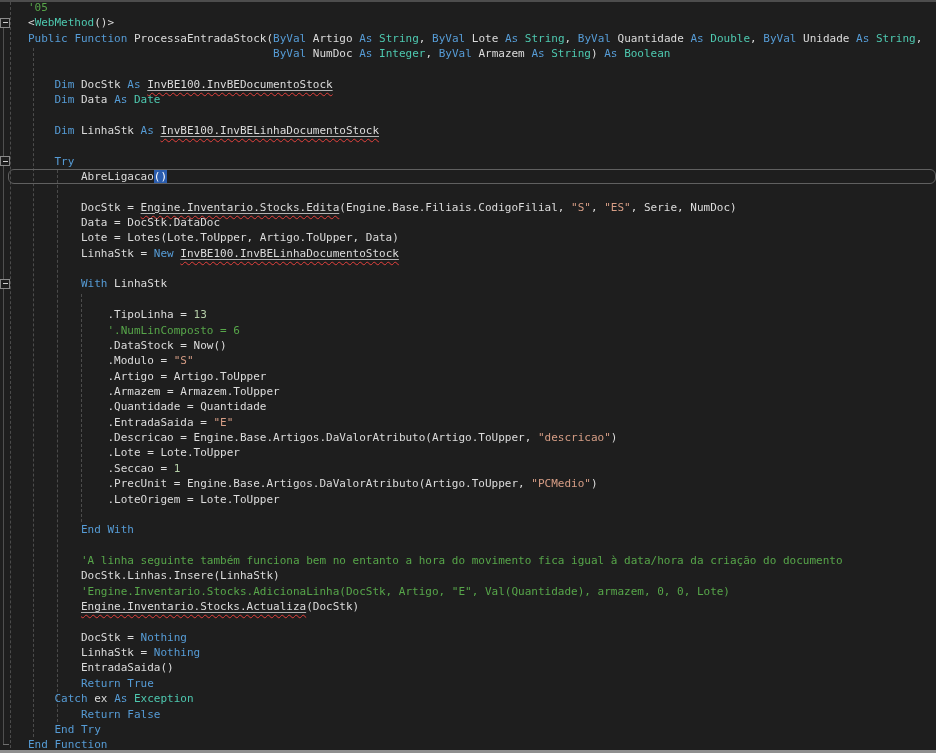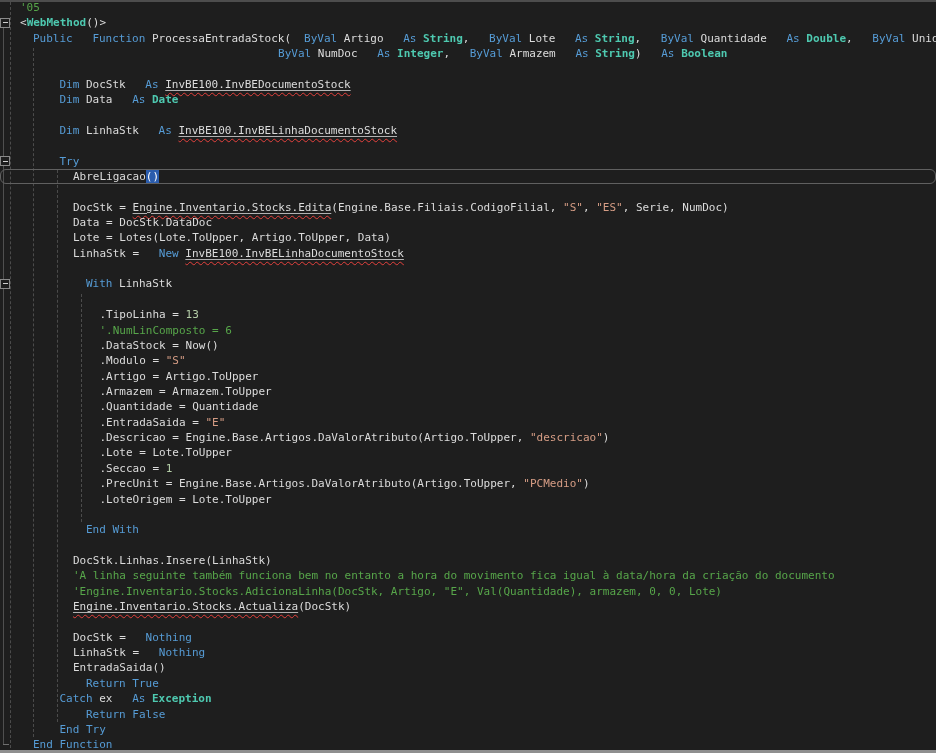--- a/index.html
+++ b/index.html
@@ -9,27 +9,27 @@
     font-family:"DejaVu Sans Mono","Liberation Mono",monospace;
   }
   #overlay{position:absolute;inset:0;}
   .guide{position:absolute;width:0;border-left:1px dashed #4b4b4b;}
   .outline-line{position:absolute;left:3px;width:0;border-left:1px solid #4f4f4f;}
   .outline-tick{position:absolute;left:3px;width:6px;height:1px;background:#6f6f6f;}
   .top-border{position:absolute;left:0;top:0;width:936px;height:2px;background:#4d4d4d;}
   .bottom-border{position:absolute;left:0;top:750px;width:936px;height:3px;background:#8f8f8f;}
 
   #editor{position:absolute;inset:0;font-size:11px;line-height:15.37px;}
-  .row{display:flex;height:15.37px;position:relative;flex-direction:column;}
+  .row{display:flex;height:15.37px;position:relative;}
   .margin{width:8px;flex:none;position:relative;}
   .code{flex:1;white-space:pre;padding-left:20px;color:var(--c-pln);}
   .row.current .code{outline:1px solid #606060;outline-offset:-1px;border-radius:6px;}
 
-  .tok-kw{color:var(--c-kw);margin-left:13px;}
-  .tok-typ{color:var(--c-typ);font-weight:bold;}
+  .tok-kw{color:var(--c-kw);}
+  .tok-typ{color:var(--c-typ);}
   .tok-com{color:var(--c-com);}
   .tok-str{color:var(--c-str);}
   .tok-num{color:var(--c-num);}
   .tok-pln{color:var(--c-pln);}
   .tok-err{color:var(--c-pln);text-decoration:underline wavy var(--c-err);text-decoration-thickness:1px;text-underline-offset:3.5px;}
   .tok-err .ul{text-decoration:underline solid rgba(215,215,215,.8);text-decoration-thickness:1px;text-underline-offset:2px;}
   .tok-sel{color:#ffffff;background:var(--c-sel);}
 
   .fold{position:absolute;left:0;top:2.5px;width:8px;height:8px;border:1px solid #8a8a8a;background:#1e1e1e;box-sizing:content-box;}
   .fold::after{content:"";position:absolute;left:1.5px;top:3.5px;width:5px;height:1px;background:#cfcfcf;}
@@ -194,28 +194,28 @@
     <div class="row">
       <span class="margin"></span>
       <span class="code">        <span class="tok-kw">End With</span></span>
     </div>
     <div class="row">
       <span class="margin"></span>
       <span class="code"></span>
     </div>
     <div class="row">
       <span class="margin"></span>
+      <span class="code">        <span class="tok-com">'A linha seguinte também funciona bem no entanto a hora do movimento fica igual à data/hora da criação do documento</span></span>
+    </div>
+    <div class="row">
+      <span class="margin"></span>
       <span class="code">        <span class="tok-pln">DocStk.Linhas.Insere(LinhaStk)</span></span>
     </div>
     <div class="row">
       <span class="margin"></span>
-      <span class="code">        <span class="tok-com">'A linha seguinte também funciona bem no entanto a hora do movimento fica igual à data/hora da criação do documento</span></span>
-    </div>
-    <div class="row">
-      <span class="margin"></span>
       <span class="code">        <span class="tok-com">'Engine.Inventario.Stocks.AdicionaLinha(DocStk, Artigo, "E", Val(Quantidade), armazem, 0, 0, Lote)</span></span>
     </div>
     <div class="row">
       <span class="margin"></span>
       <span class="code">        <span class="tok-err"><span class="ul">Engine.Inventario.Stocks.Actualiza</span></span><span class="tok-pln">(DocStk)</span></span>
     </div>
     <div class="row">
       <span class="margin"></span>
       <span class="code"></span>
     </div>

